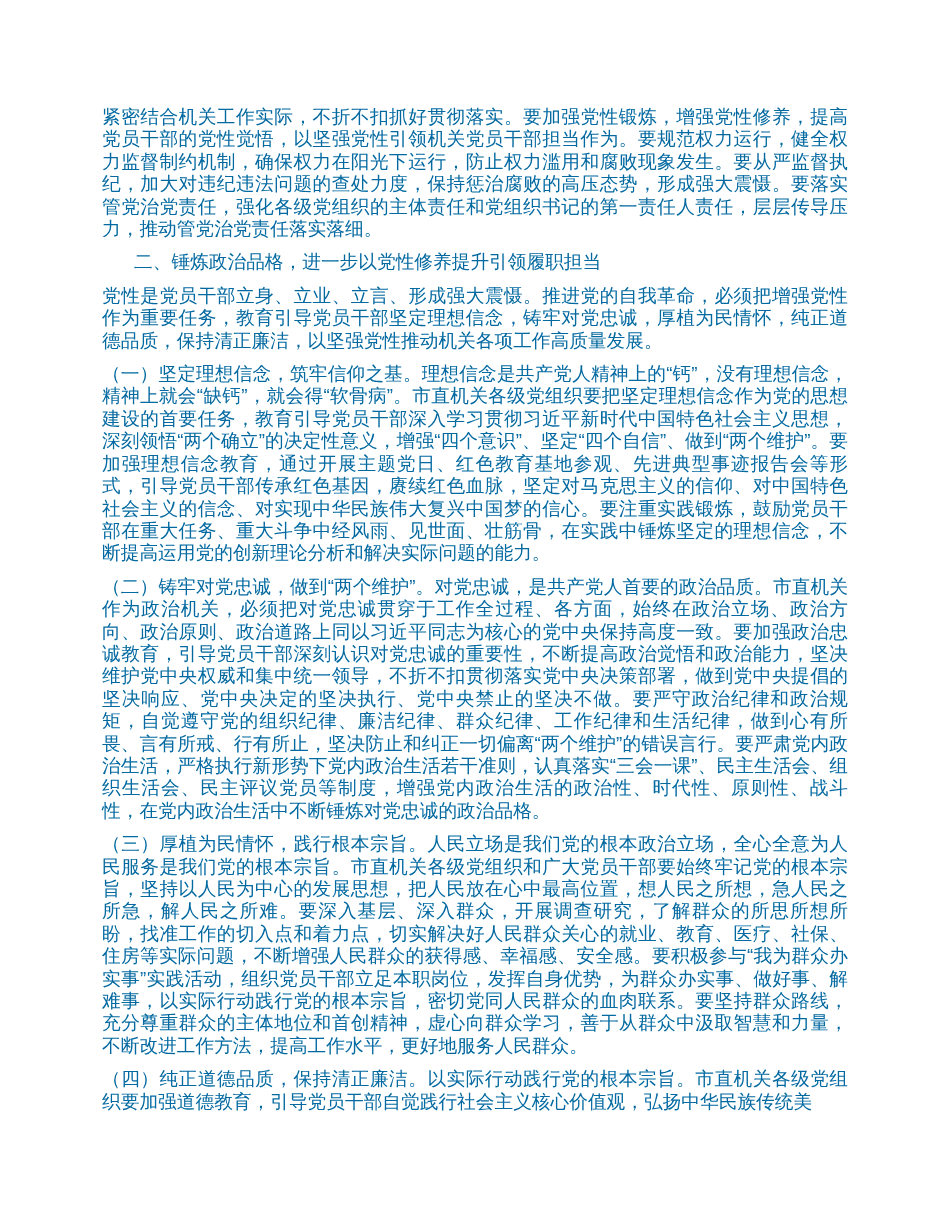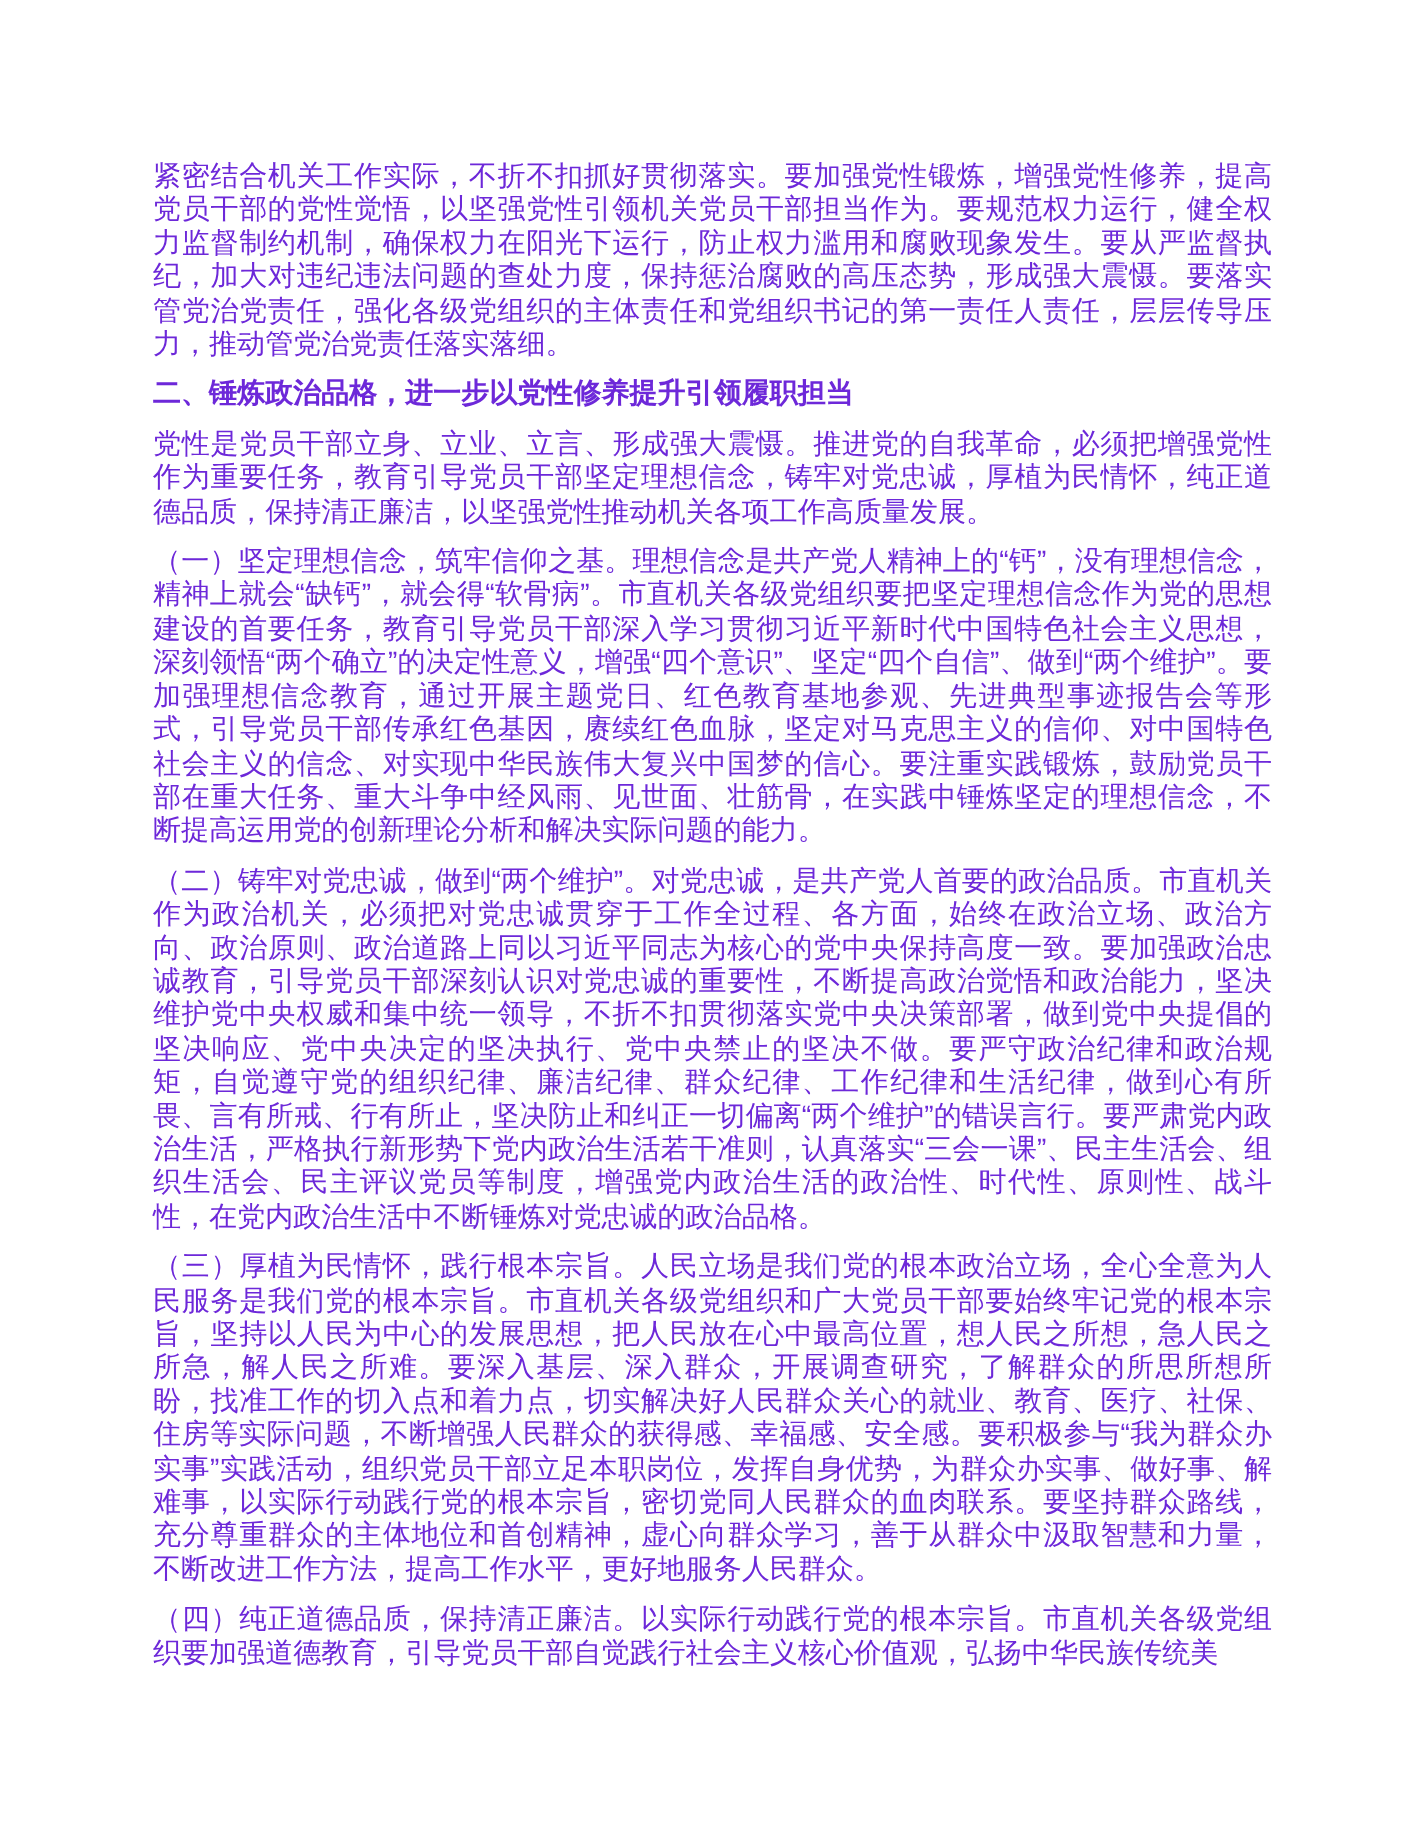--- a/index.html
+++ b/index.html
@@ -17,27 +17,28 @@
       box-sizing: border-box;
       width: 950px;
       height: 1230px;
       padding: 106px 102px 0 102px;
       background: #ffffff;
     }
     .doc-page p {
       margin: 0 0 11px 0;
       font-size: 18.7px;
       line-height: 22.4px;
-      color: #6d28d9;
+      color: #0369a1;
       text-align: justify;
       word-break: break-all;
       font-weight: normal;
     }
     .doc-page p.section-heading {
-      font-weight: bold; 
+      font-weight: normal; 
+      margin-left: 32px;
     }
   </style>
 </head>
 <body>
 
 <div class="doc-page">
   <p>紧密结合机关工作实际，不折不扣抓好贯彻落实。要加强党性锻炼，增强党性修养，提高党员干部的党性觉悟，以坚强党性引领机关党员干部担当作为。要规范权力运行，健全权力监督制约机制，确保权力在阳光下运行，防止权力滥用和腐败现象发生。要从严监督执纪，加大对违纪违法问题的查处力度，保持惩治腐败的高压态势，形成强大震慑。要落实管党治党责任，强化各级党组织的主体责任和党组织书记的第一责任人责任，层层传导压力，推动管党治党责任落实落细。</p>
 
   <p class="section-heading">二、锤炼政治品格，进一步以党性修养提升引领履职担当</p>
 

